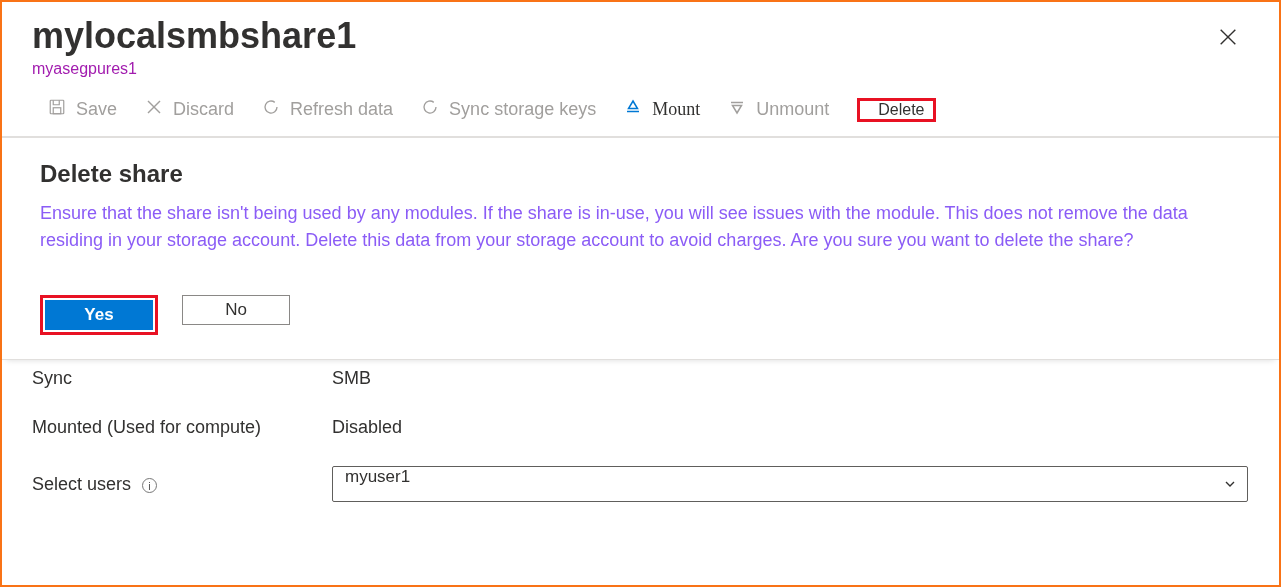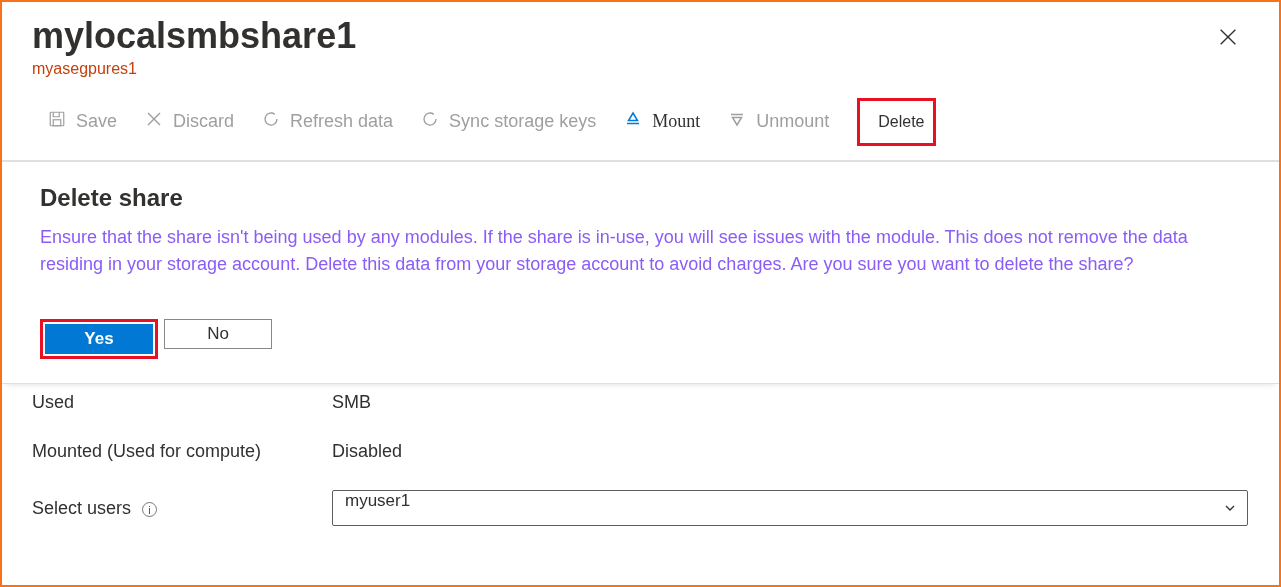--- a/index.html
+++ b/index.html
@@ -23,21 +23,21 @@
     position: relative;
   }
   .page-title {
     font-size: 36px;
     font-weight: 600;
     color: #323130;
     line-height: 1.1;
   }
   .page-subtitle {
     font-size: 16px;
-    color: #c2410c;
+    color: #a21caf;
     margin-top: 4px;
   }
   .close-x {
     position: absolute;
     top: 24px;
     right: 40px;
     width: 22px;
     height: 22px;
     cursor: pointer;
   }
@@ -55,21 +55,21 @@
     gap: 10px;
     font-size: 18px;
     color: #a19f9d;
     cursor: pointer;
     white-space: nowrap;
   }
   .tb-item.enabled { color: #323130; font-family: Liberation Serif, serif; }
   .tb-item svg { width: 18px; height: 18px; flex:none; }
   .delete-highlight {
     border: 3px solid #e81123;
-    padding: 12px 8px;
+    padding: 0 8px;
     display: flex;
     align-items: center;
     gap: 10px;
     text-align: center;
   }
   .delete-highlight svg { color:#0078d4; }
   .dialog {
     padding: 22px 40px 24px 38px;
     border-bottom: 1px solid #e1dfdd;
     box-shadow: 0 4px 6px -4px rgba(0,0,0,.15);
@@ -80,21 +80,21 @@
     font-weight: 600;
     margin-bottom: 12px;
   }
   .dialog-body {
     font-size: 18px;
     color: #8b5cf6;
     line-height: 1.55;
     margin-bottom: 40px;
     max-width: 1170px;
   }
-  .btn-row { display:flex; gap:6px; }
+  .btn-row { display:flex; gap:24px; }
   .yes-hl {
     border:3px solid #e81123;
     padding:2px;
   }
   .btn {
     display:flex;
     align-items:center;
     justify-content:center;
     height:30px;
     width:108px;
@@ -243,21 +243,21 @@
     <div class="btn-row">
       <span class="yes-hl">
         <button class="btn btn-primary">Yes</button>
       </span>
       <button class="btn btn-default">No</button>
     </div>
   </div>
 
   <div class="details">
     <div class="row" style="margin-top:-2px;">
-      <div class="label" style="width:300px;">Used</div>
+      <div class="label" style="width:300px;">Sync</div>
       <div class="value">SMB</div>
     </div>
     <div class="row">
       <div class="label">Mounted (Used for compute)</div>
       <div class="value">Disabled</div>
     </div>
     <div class="row" style="margin-bottom:10px;">
       <div class="label">
         <span>Select users</span>
         <span class="info-icon">i</span>

